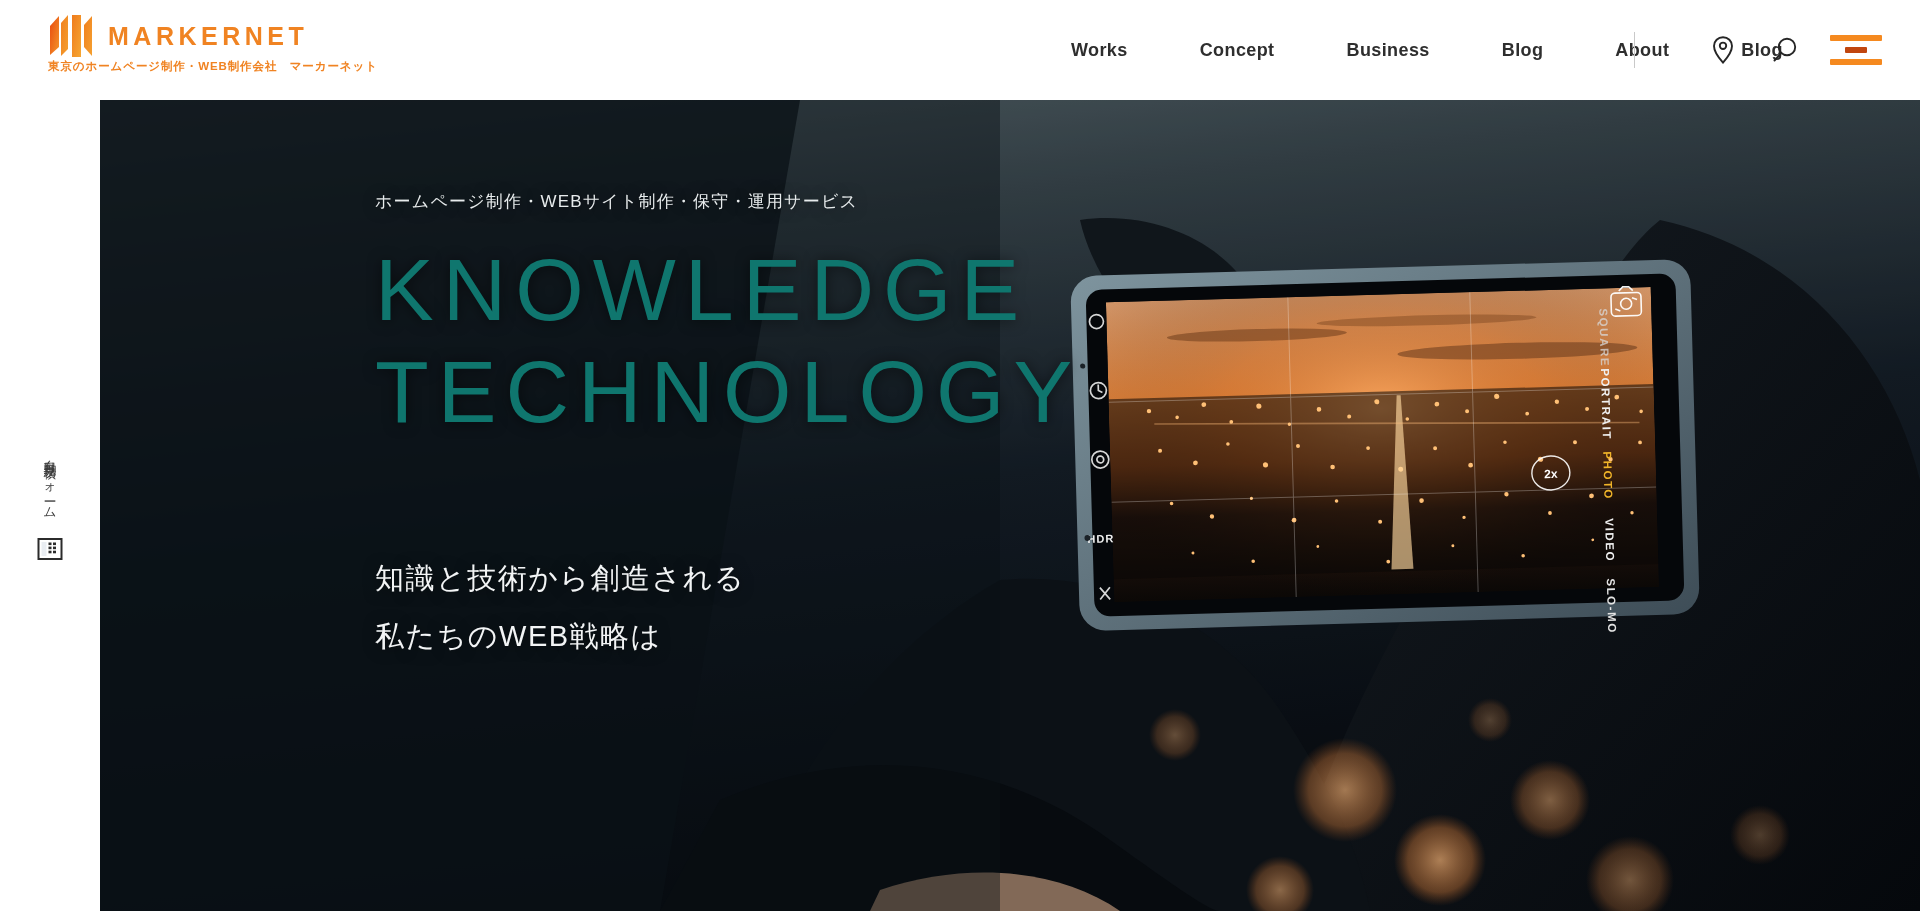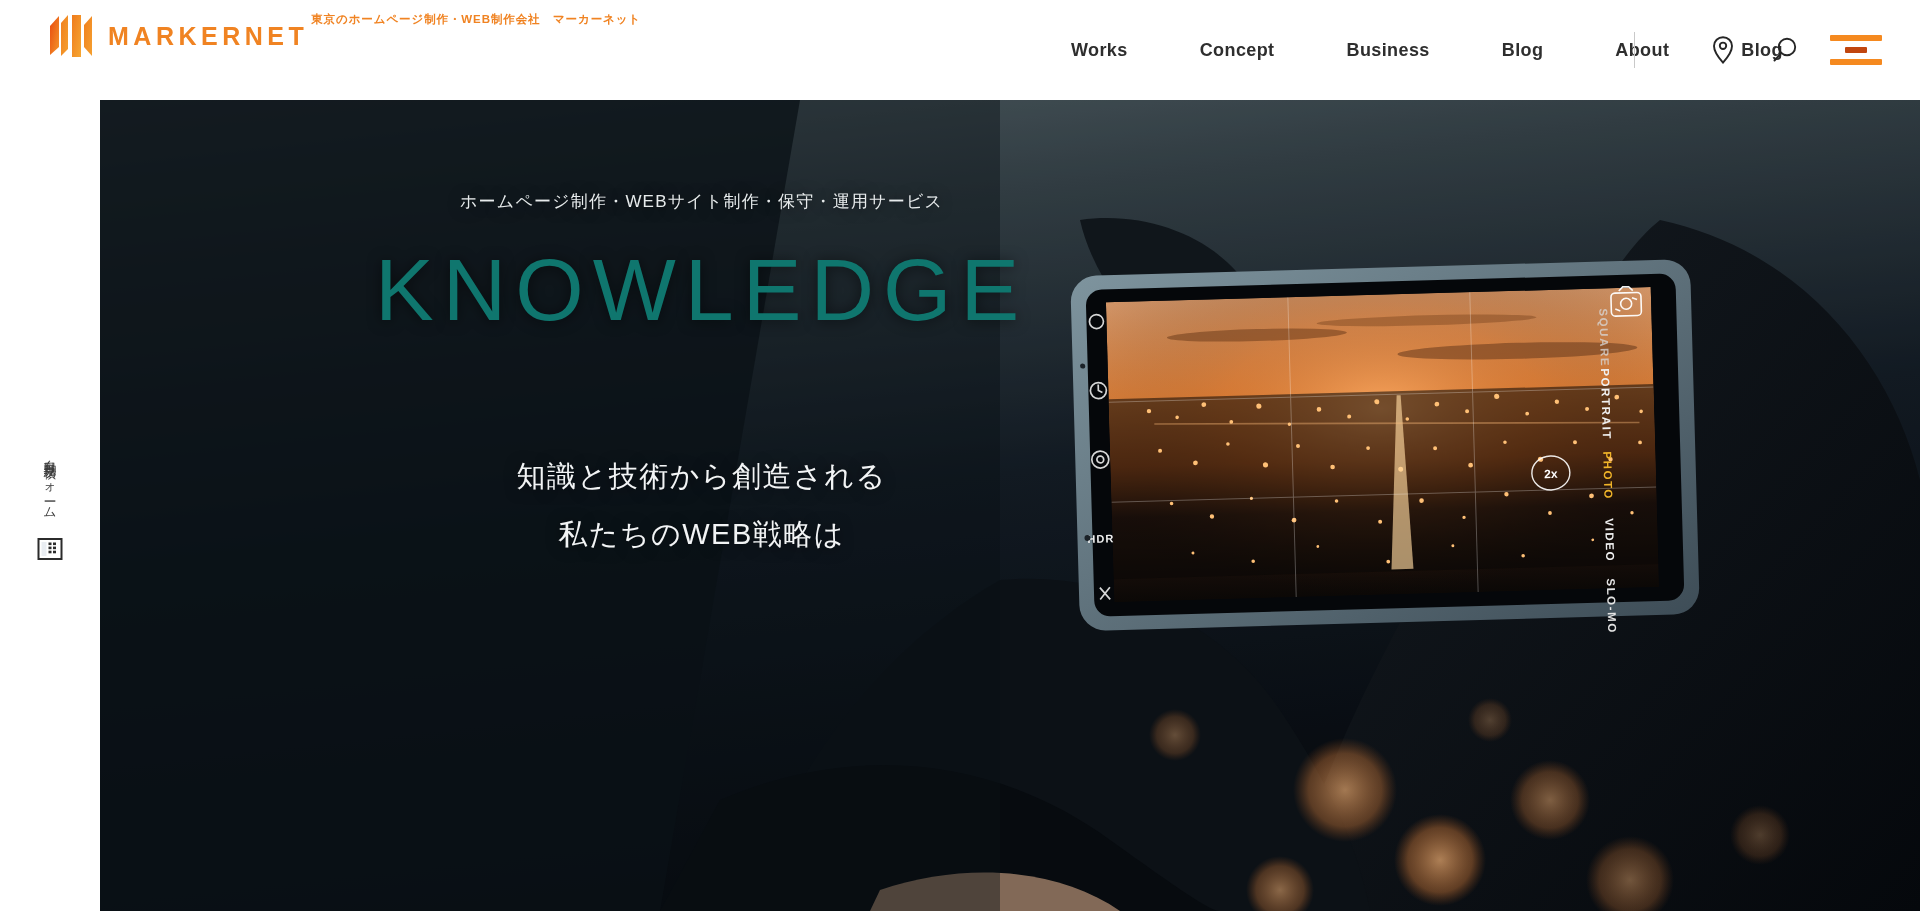--- a/index.html
+++ b/index.html
@@ -13,21 +13,21 @@
 
   
   .header{
     position:absolute; top:0; left:0;
     width:1920px; height:100px;
     background:#ffffff;
     z-index:40;
   }
   .brand{
     position:absolute; left:48px; top:14px;
-    display:flex; flex-direction:row; gap:3px;
+    display:flex; flex-direction:column; gap:3px;
   }
   .brand-row{ display:flex; align-items:center; gap:14px; }
   .logo-mark{ width:46px; height:44px; display:block; }
   .logo-word{
     font-size:25px; font-weight:700; letter-spacing:4.5px;
     color:#f08322; line-height:1;
   }
   .brand-tagline{
     font-size:11.5px; font-weight:700; color:#f08322;
     letter-spacing:0.9px; line-height:1; white-space:nowrap;text-align:right;
@@ -91,21 +91,20 @@
   }
   .hero-photo{
     position:absolute; inset:0;
     width:100%; height:100%;
     display:block;
   }
   .hero-copy{
     position:absolute; left:275px; top:90px;
     z-index:5; color:#ffffff;
     text-shadow:0 1px 14px rgba(0,0,0,.55);
-    text-align:center;
   }
   .hero-kicker{
     font-size:17px; letter-spacing:1.2px;
     color:#e7ebec; margin-bottom:26px; font-weight:400;
   }
   .hero-title{
     font-size:88px; line-height:1.16; font-weight:300;
     letter-spacing:9px; color:#0f766e;
   }
   .hero-sub{
@@ -375,19 +374,20 @@
       <circle cx="1390" cy="620" r="22" fill="url(#bokeh)" opacity="0.3"></circle>
     </g>
 
     <rect x="0" y="0" width="900" height="811" fill="#0a1016" opacity="0.42"></rect>
   </svg>
 
   <div class="hero-copy">
     <div class="hero-kicker">ホームページ制作・WEBサイト制作・保守・運用サービス</div>
     <h1 class="hero-title">
       <div>KNOWLEDGE</div>
+      <div>TECHNOLOGY</div>
     </h1>
     <div class="hero-sub">
       <div>知識と技術から創造される</div>
       <div>私たちのWEB戦略は</div>
     </div>
   </div>
 </section>
 
 </body></html>

